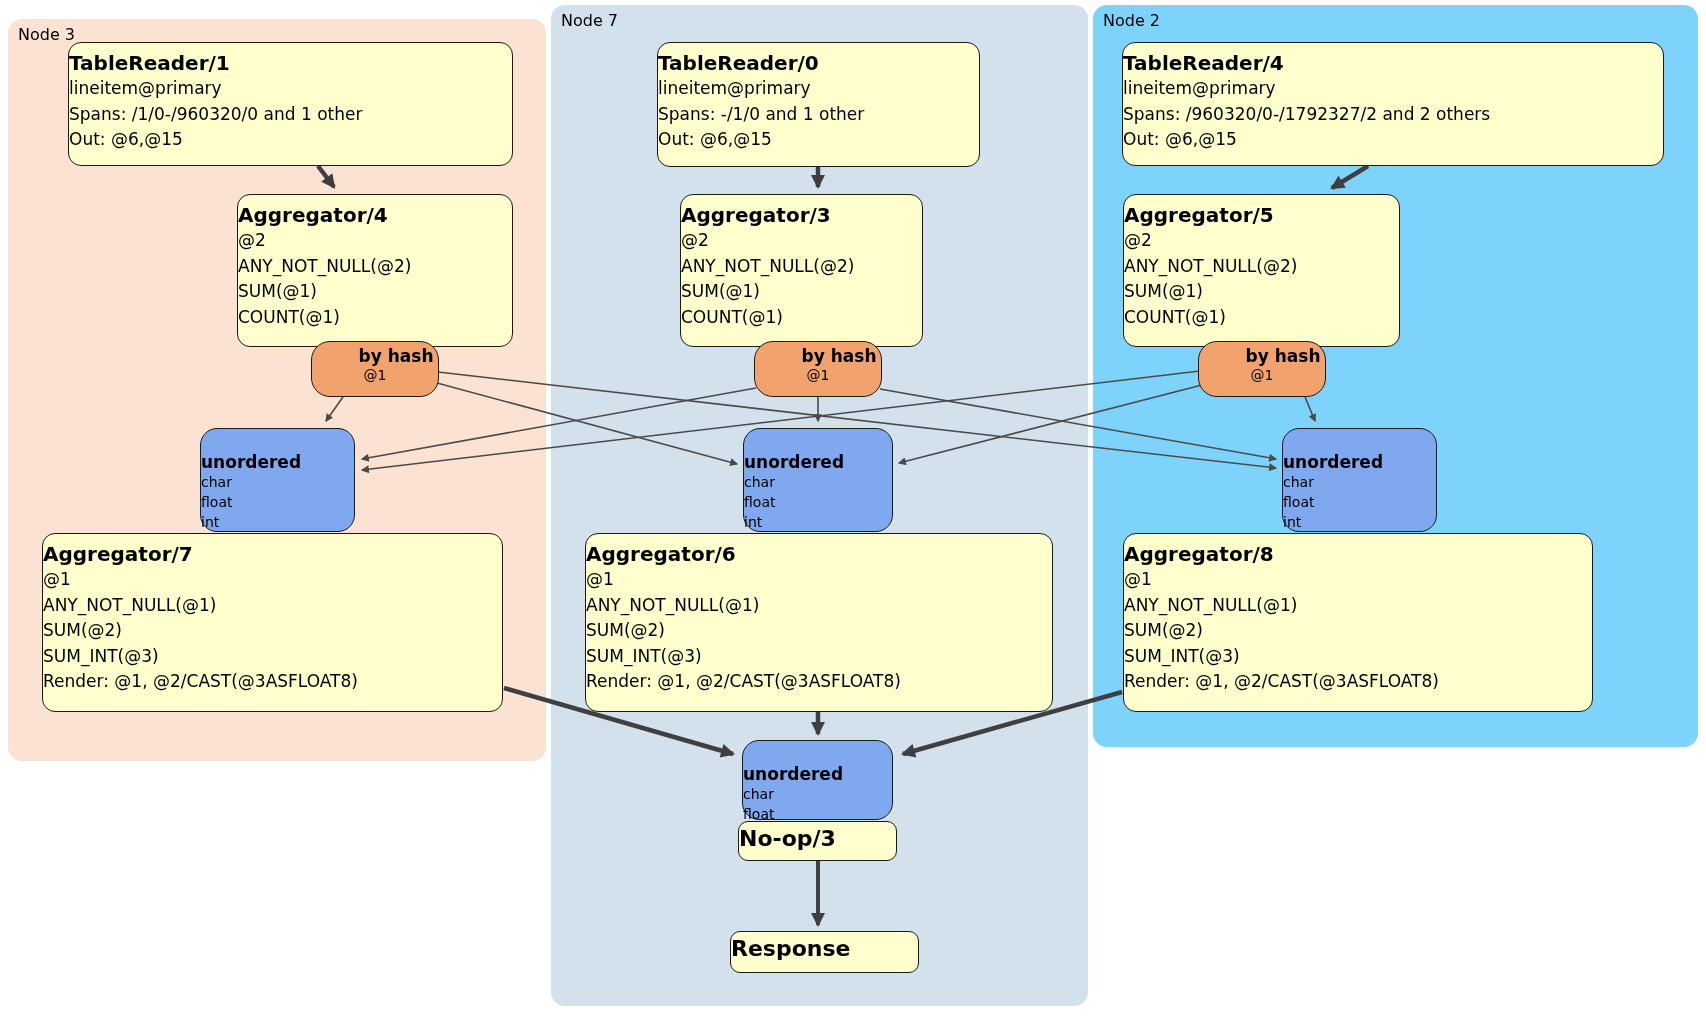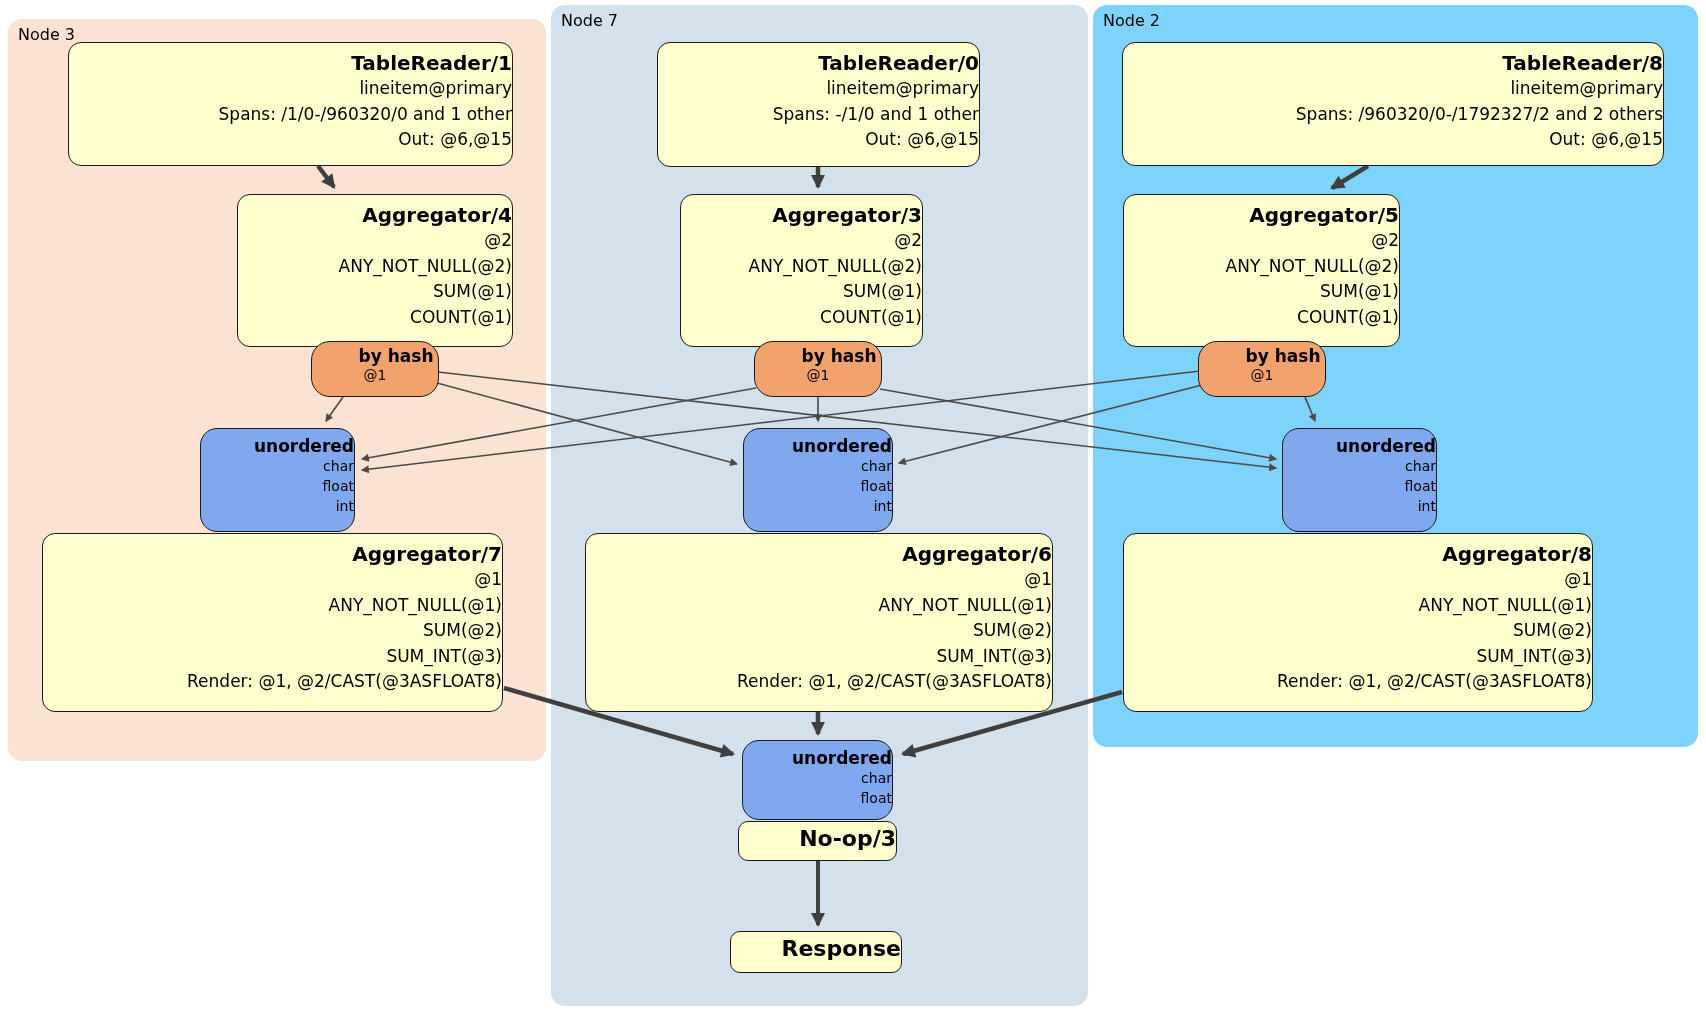--- a/index.html
+++ b/index.html
@@ -9,36 +9,36 @@
     overflow:hidden;
   }
   .region{position:absolute;border-radius:14px;}
   .region-node3{left:8px;top:19px;width:538px;height:742px;background:#fbe2d2;}
   .region-node1{left:551px;top:5px;width:537px;height:1001px;background:#d3e1ec;}
   .region-node2{left:1093px;top:5px;width:605px;height:742px;background:#7dd3fc;}
   .region-label{position:absolute;top:6px;left:10px;font-size:16px;}
   svg.edges{position:absolute;left:0;top:0;z-index:1;}
   .pbox{
     position:absolute;z-index:2;background:#ffffce;border:1.6px solid #1a1a1a;
-    border-radius:13px;text-align:right;box-sizing:border-box;padding-top:7px;
+    border-radius:13px;text-align:left;box-sizing:border-box;padding-top:7px;
   }
   .pbox .title{font-size:20px;font-weight:bold;line-height:1.3;}
   .pbox .line{font-size:17px;line-height:1.5;}
   .pbox.small{border-radius:10px;padding-top:3px;}
   .pbox.small .title{font-size:22px;}
   .router{
     position:absolute;z-index:3;background:#f2a26c;border:1.6px solid #1a1a1a;
     border-radius:19px;text-align:center;box-sizing:border-box;padding-top:4px;
     width:128px;height:56px;
   }
   .router .title{font-size:17px;font-weight:bold;line-height:1.25;margin-left:42px;}
   .router .detail{font-size:14px;line-height:1.25;}
   .sync{
     position:absolute;z-index:3;background:#7fa8ef;border:1.6px solid #1a1a1a;
-    border-radius:17px;text-align:right;box-sizing:border-box;padding-top:6px;
+    border-radius:17px;text-align:left;box-sizing:border-box;padding-top:22px;
   }
   .sync .title{font-size:17px;font-weight:bold;line-height:1.3;}
   .sync .item{font-size:14px;line-height:1.42;}
 </style>
 </head>
 <body>
 
 <div class="canvas">
 
   <div class="region region-node3">
@@ -86,21 +86,21 @@
     <div class="line">Spans: /1/0-/960320/0 and 1 other</div>
     <div class="line">Out: @6,@15</div>
   </div>
   <div class="pbox" style="left:657px;top:42px;width:323px;height:125px">
     <div class="title">TableReader/0</div>
     <div class="line">lineitem@primary</div>
     <div class="line">Spans: -/1/0 and 1 other</div>
     <div class="line">Out: @6,@15</div>
   </div>
   <div class="pbox" style="left:1122px;top:42px;width:542px;height:124px">
-    <div class="title">TableReader/8</div>
+    <div class="title">TableReader/4</div>
     <div class="line">lineitem@primary</div>
     <div class="line">Spans: /960320/0-/1792327/2 and 2 others</div>
     <div class="line">Out: @6,@15</div>
   </div>
 
   <div class="pbox" style="left:237px;top:194px;width:276px;height:153px">
     <div class="title">Aggregator/4</div>
     <div class="line">@2</div>
     <div class="line">ANY_NOT_NULL(@2)</div>
     <div class="line">SUM(@1)</div>
@@ -180,17 +180,17 @@
 
   <div class="sync" style="left:742px;top:740px;width:151px;height:80px">
     <div class="title">unordered</div>
     <div class="item">char</div>
     <div class="item">float</div>
   </div>
 
   <div class="pbox small" style="left:738px;top:821px;width:159px;height:40px">
     <div class="title">No-op/3</div>
   </div>
-  <div class="pbox small" style="left:730px;top:931px;width:172px;height:42px">
+  <div class="pbox small" style="left:730px;top:931px;width:189px;height:42px">
     <div class="title">Response</div>
   </div>
 
 </div>
 
 </body></html>

